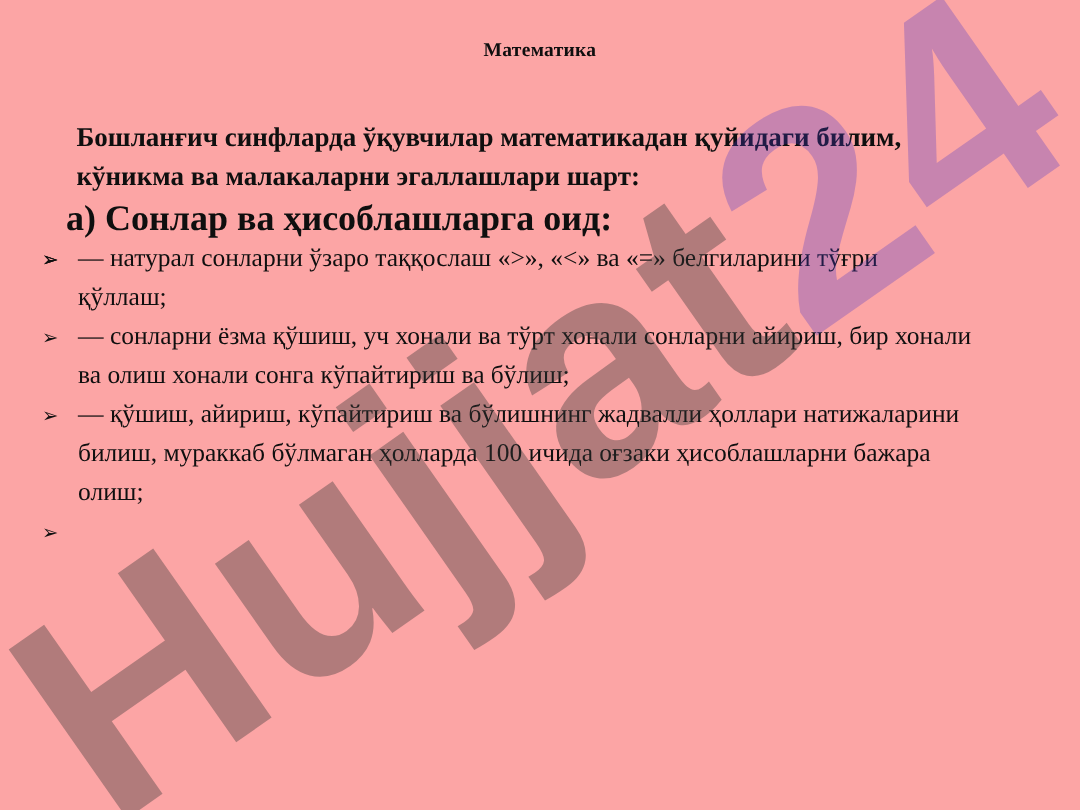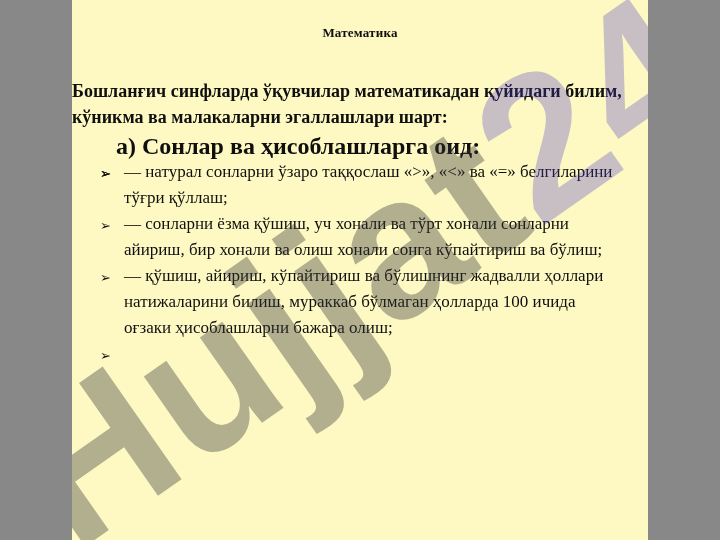--- a/index.html
+++ b/index.html
@@ -1,21 +1,21 @@
 <!DOCTYPE html>
 <html><head>
 <meta charset="utf-8">
 <style>
   html, body { margin: 0; padding: 0; background: #888; }
   .page {
     position: relative;
-    width: 576px;
+    width: 720px;
     height: 540px;
     margin: 0 auto;
-    background: #fef9c3;
+    background: #fca5a5;
     overflow: hidden;
     color: #0f0f0f;
     font-family: "Liberation Serif", "DejaVu Serif", serif;
   }
   .content { position: relative; z-index: 1; }
 
   .doc-header {
     padding-top: 25px;
     text-align: center;
     font-size: 13px;

